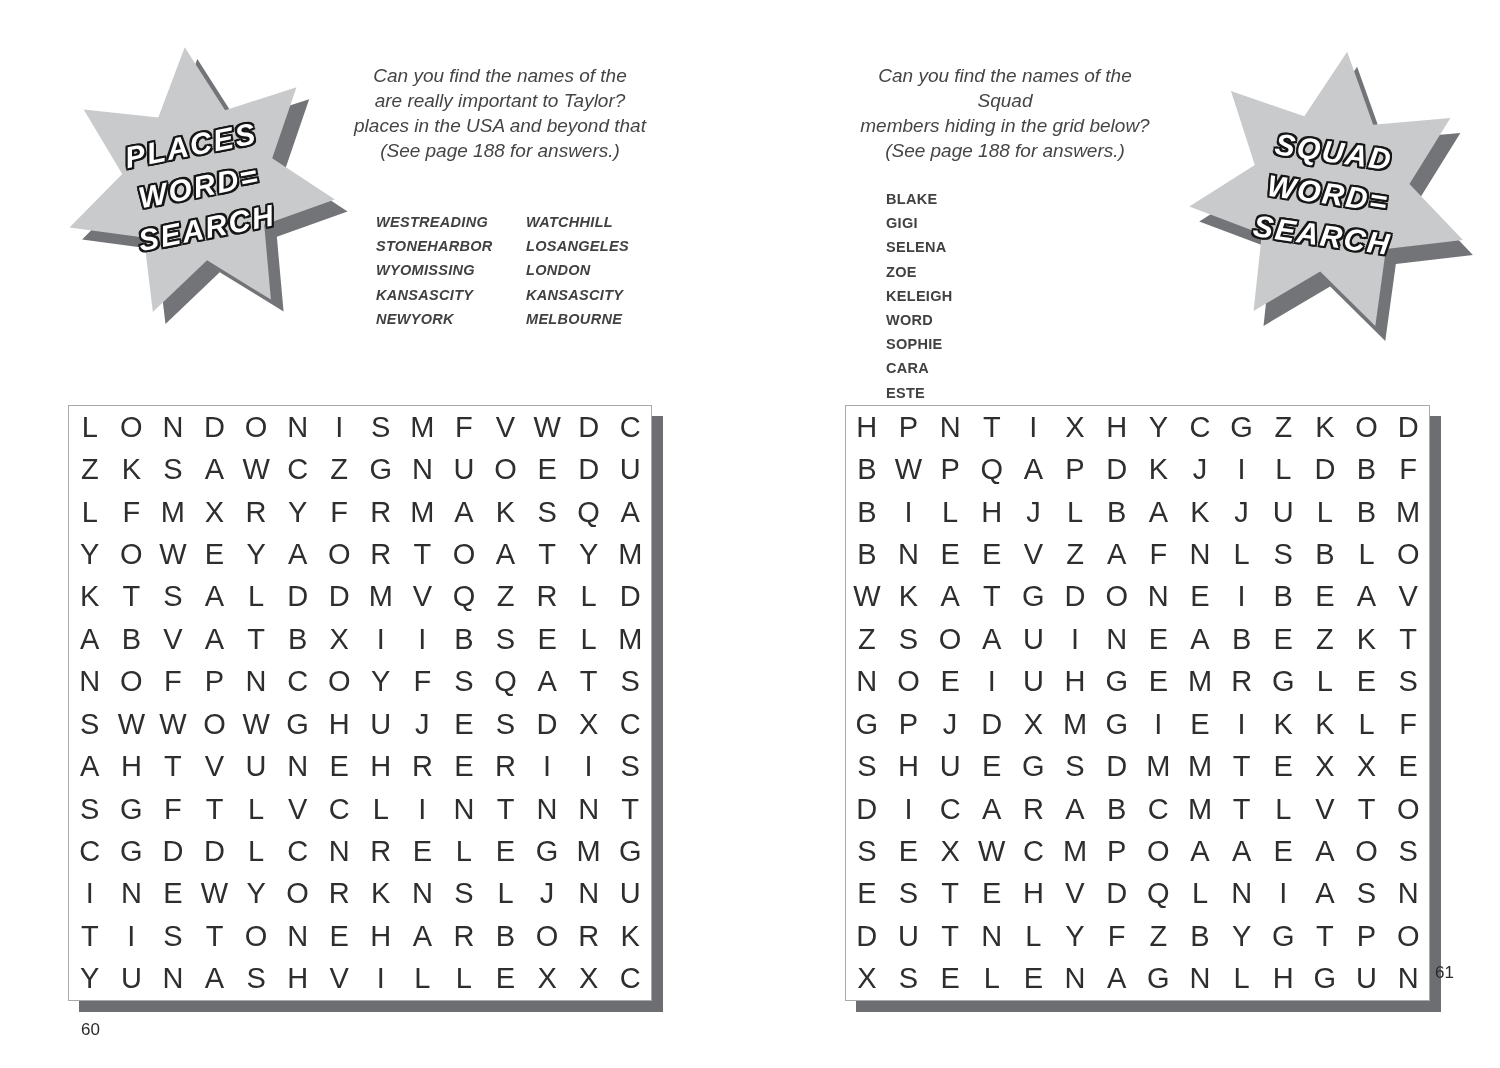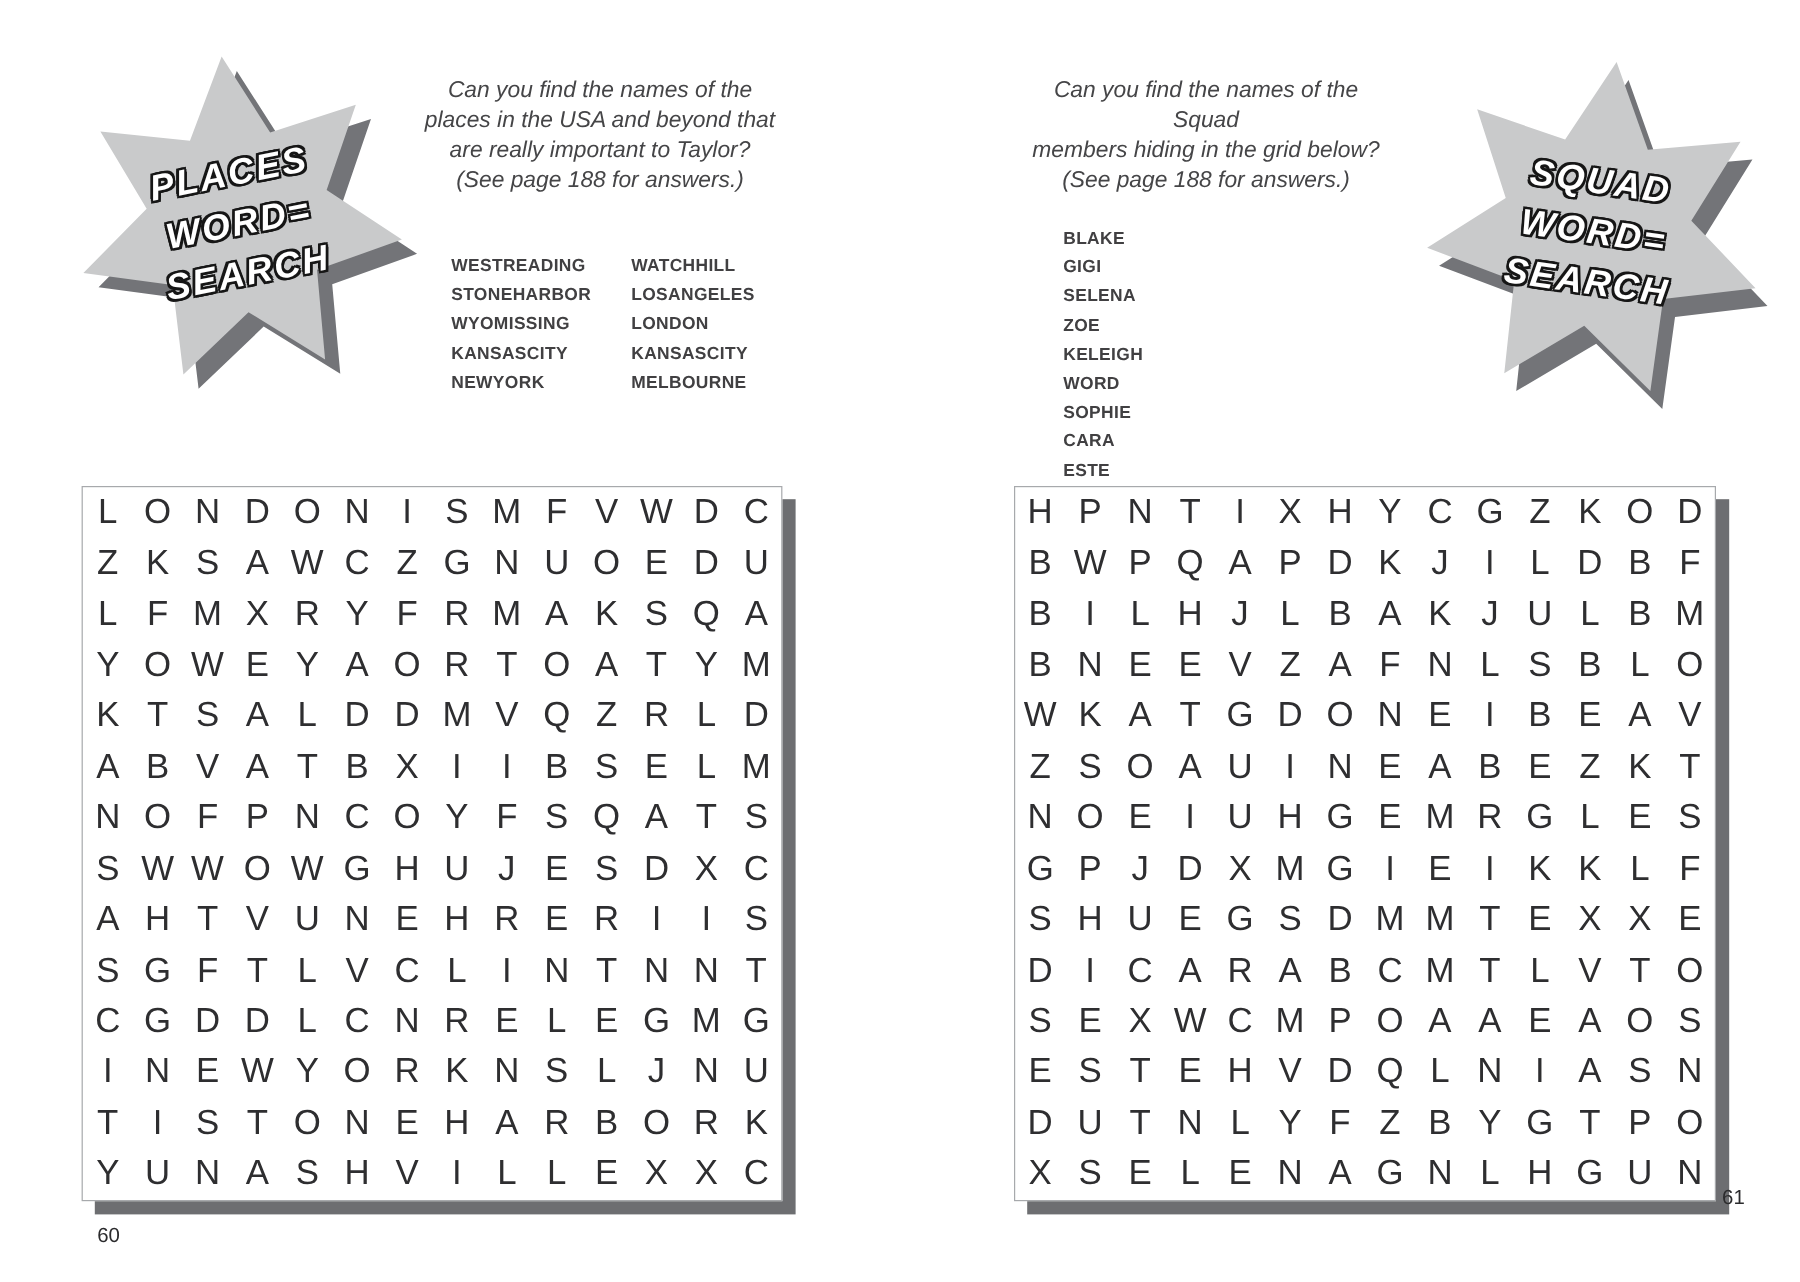--- a/index.html
+++ b/index.html
@@ -27,21 +27,21 @@
   .instructions{
     position:absolute;text-align:center;font-size:19px;line-height:25px;color:#454547;font-style:italic;
   }
   #instructions-left{left:350px;top:63px;width:300px;}
   #instructions-right{left:850px;top:63px;width:310px;}
   
   .wordlist{
     position:absolute;display:flex;font-size:14.5px;font-weight:bold;
     letter-spacing:0.3px;line-height:24.2px;color:#414042;
   }
-  #wordlist-left{left:376px;top:210px;}
+  #wordlist-left{left:376px;top:210px;font-style:italic;}
   #wordlist-left .col1{width:150px;}
   #wordlist-right{left:886px;top:187px;flex-direction:column;}
   #wordlist-right .col1{width:130px;}
   
   .gridbox{
     position:absolute;background:#ffffff;border:1px solid #a7a9ac;
     box-shadow:11px 11px 0 #6d6e71;
   }
   #gridbox-left{left:68px;top:405px;width:582px;height:594px;}
   #gridbox-right{left:845px;top:405px;width:583px;height:594px;}
@@ -49,21 +49,21 @@
     display:grid;width:100%;height:100%;
     grid-template-columns:repeat(14,1fr);grid-template-rows:repeat(14,1fr);
   }
   .lettergrid .cell{
     display:flex;align-items:center;justify-content:center;
     font-size:29px;color:#2e2e30;
   }
   
   .folio{position:absolute;font-size:17px;color:#2b2b2d;}
   #folio-left{left:36px;top:1020px;margin-left:45px;}
-  #folio-right{right:46px;top:988px;}
+  #folio-right{right:46px;top:963px;}
 </style>
 </head>
 <body>
 
 <div id="canvas">
 
   <div class="badge" id="badge-left" style="left:48px;top:34px;width:302px;height:306px;">
     <svg viewBox="0 0 320 320">
       <g transform="translate(10,6) rotate(-6 150 150)">
         <polygon points="162,19 197.6,90.1 275.4,73.6 241.9,145.8 303.4,196.3 226.1,215.1 224.9,294.6 162,246 99.1,294.6 97.9,215.1 20.6,196.3 82.1,145.8 48.6,73.6 126.4,90.1" fill="#737478"></polygon>
@@ -86,22 +86,22 @@
     </svg>
     <div class="badge-text">
       <span>SQUAD</span>
       <span>WORD=</span>
       <span>SEARCH</span>
     </div>
   </div>
 
   <div class="instructions" id="instructions-left">
     <div>Can you find the names of the</div>
+    <div>are really important to Taylor?</div>
     <div>places in the USA and beyond that</div>
-    <div>are really important to Taylor?</div>
     <div>(See page 188 for answers.)</div>
   </div>
 
   <div class="instructions" id="instructions-right">
     <div>Can you find the names of the Squad</div>
     <div>members hiding in the grid below?</div>
     <div>(See page 188 for answers.)</div>
   </div>
 
   <div class="wordlist" id="wordlist-left">

